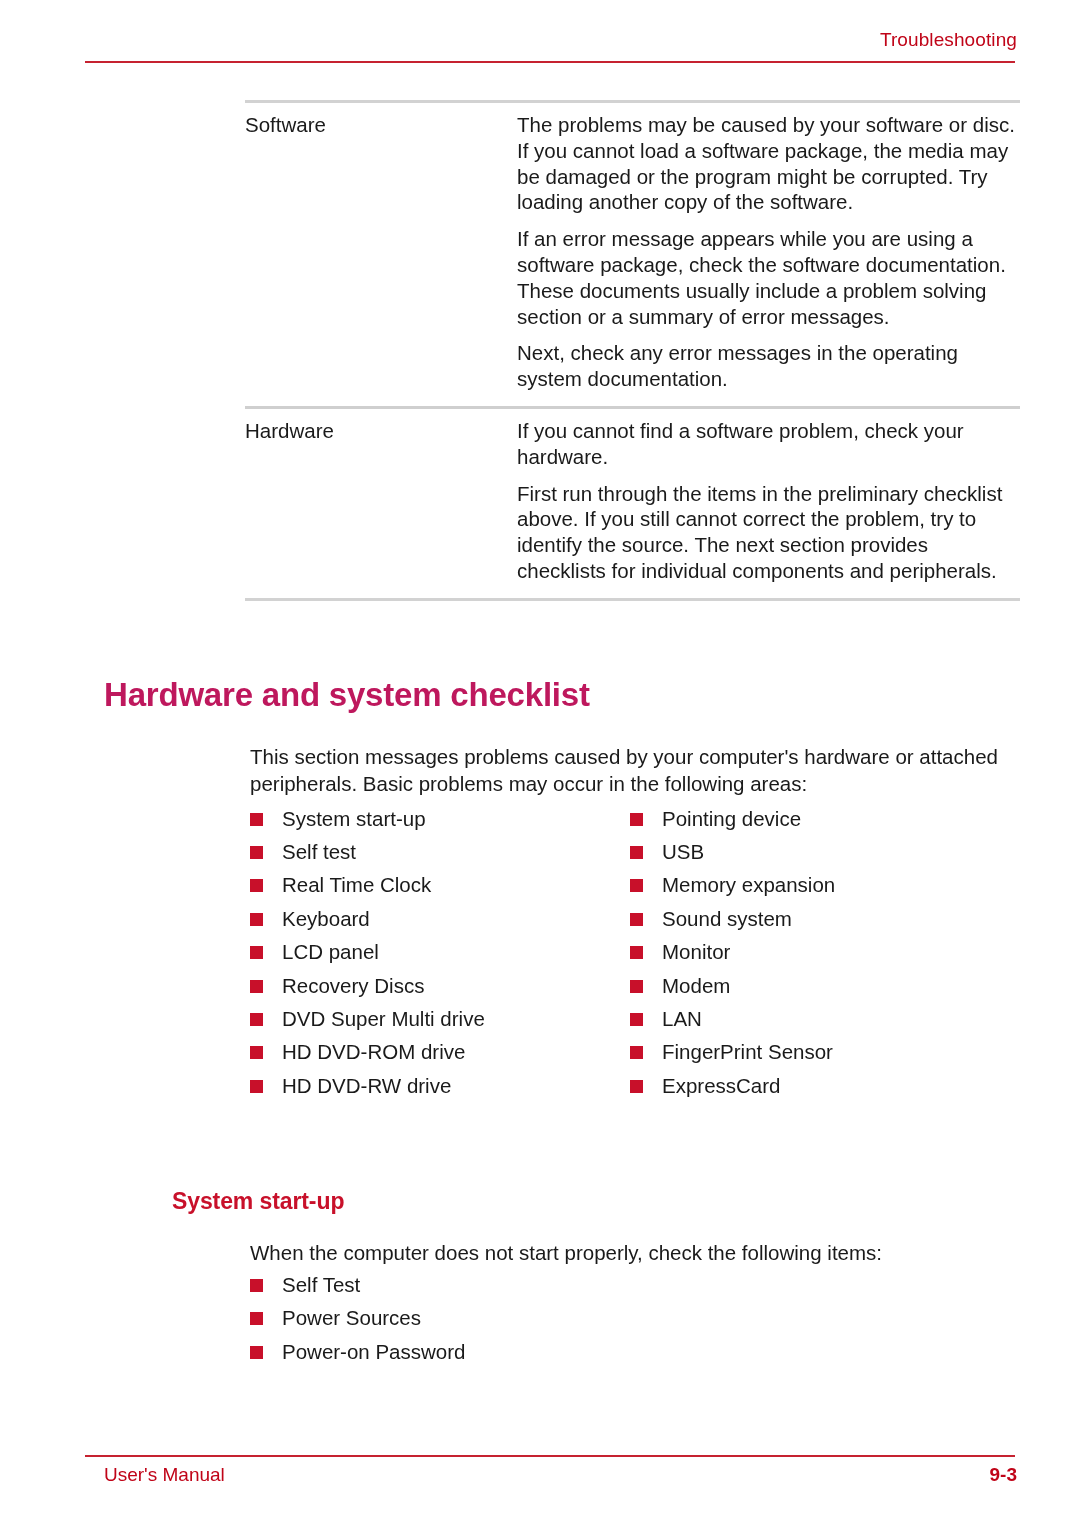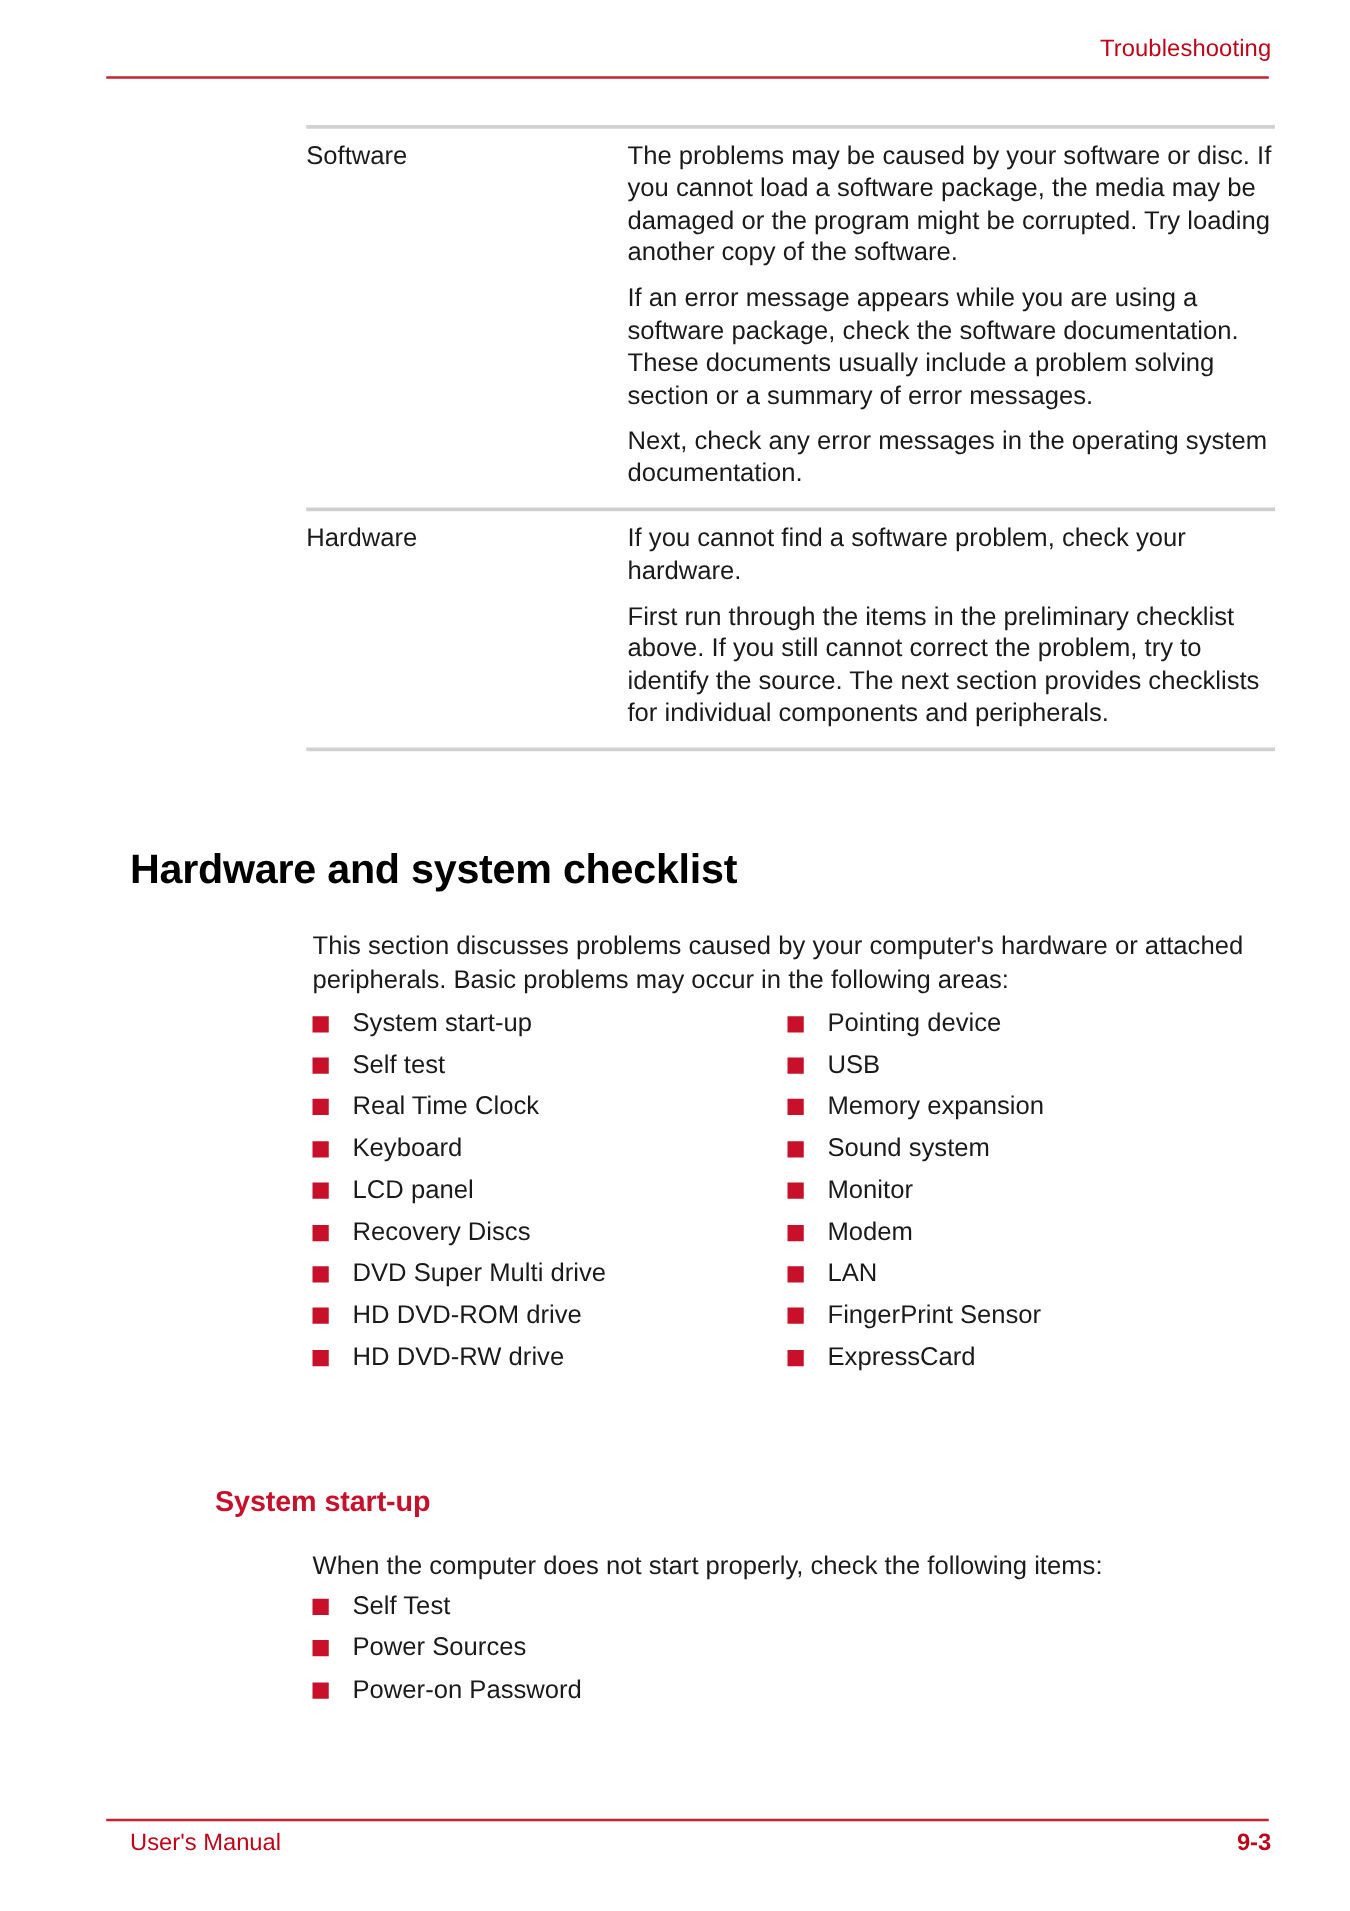--- a/index.html
+++ b/index.html
@@ -52,20 +52,21 @@
     background: #d2d2d2;
     width: 100%;
   }
   .row-sep.thin {
     background: #cfcfcf;
   }
   .trow {
     display: flex;
     align-items: flex-start;
     padding: 9px 0 14px 0;
+    gap: 15px;
   }
   .tcell-label {
     width: 257px;
     flex: 0 0 257px;
     font-size: 20.5px;
     line-height: 25.5px;
     color: #1a1a1a;
   }
   .tcell-body {
     flex: 1 1 auto;
@@ -80,21 +81,21 @@
     margin-bottom: 0;
   }
 
   
   .h1-red {
     position: absolute;
     left: 104px;
     top: 676px;
     font-size: 33px;
     font-weight: bold;
-    color: #000000;
+    color: #be185d;
     letter-spacing: -0.2px;
     white-space: nowrap;
     text-align: center;
   }
   .h2-red {
     position: absolute;
     left: 172px;
     top: 1188px;
     font-size: 23px;
     font-weight: bold;
@@ -221,21 +222,21 @@
         <p>If you cannot find a software problem, check your hardware.</p>
         <p>First run through the items in the preliminary checklist above. If you still cannot correct the problem, try to identify the source. The next section provides checklists for individual components and peripherals.</p>
       </div>
     </div>
 
     <div class="row-sep"></div>
   </div>
 
   <div class="h1-red">Hardware and system checklist</div>
 
-  <div class="intro-para">This section discusses problems caused by your computer's hardware or attached peripherals. Basic problems may occur in the following areas:</div>
+  <div class="intro-para">This section messages problems caused by your computer's hardware or attached peripherals. Basic problems may occur in the following areas:</div>
 
   <div class="bullets col-left">
     <div class="bullet-item">
       <span class="bullet-sq"></span>
       <span class="bullet-label">System start-up</span>
     </div>
     <div class="bullet-item">
       <span class="bullet-sq"></span>
       <span class="bullet-label">Self test</span>
     </div>

